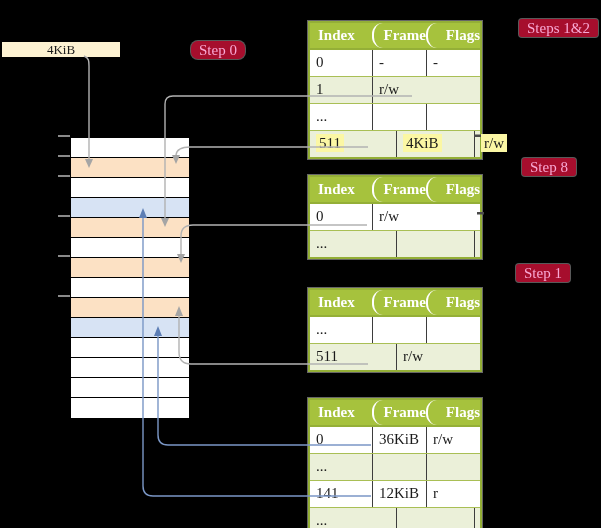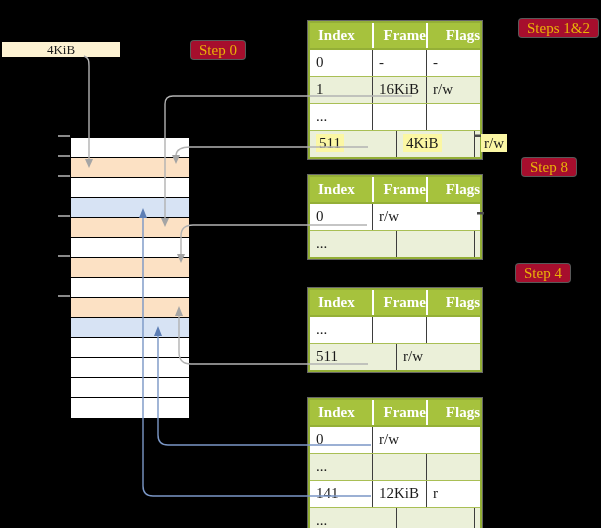--- a/index.html
+++ b/index.html
@@ -9,25 +9,25 @@
     font-family:"Liberation Serif","DejaVu Serif",serif;
   }
   
   .frame-box{
     position:absolute;left:2px;top:42px;width:118px;height:15px;
     background:var(--cream);color:#1b1b1b;font-size:13px;line-height:15px;
     text-align:center;
   }
   
   .step-label{
-    position:absolute;background:var(--crimson);color:#eab308;
+    position:absolute;background:var(--crimson);color:#f9a8d4;
     font-size:15px;line-height:16px;padding:1px 8px;border-radius:3px;
     box-shadow:0 0 0 1px rgba(255,255,255,.35);white-space:nowrap;
   }
-  #lbl-step0{left:191px;top:41px;}
+  #lbl-step0{left:191px;top:41px;border-radius:7px;}
   #lbl-steps12{left:519px;top:19px;}
   #lbl-step3{left:522px;top:158px;}
   #lbl-step4{left:516px;top:264px;}
   
   .memory-column{
     position:absolute;left:70px;top:137px;width:120px;height:280px;
     border:1px solid #000;box-sizing:border-box;background:#fff;
   }
   .mrow{height:20px;box-sizing:border-box;border-bottom:1px solid #000;}
   .mrow:last-child{border-bottom:none;}
@@ -38,21 +38,21 @@
   
   .ptable{
     position:absolute;width:174px;box-sizing:border-box;
     border:2px solid var(--tborder);background:#fff;
     box-shadow:0 0 0 1px rgba(255,255,255,.4);
   }
   .trow{display:grid;grid-template-columns:62px 54px 54px;}
   .thead{background:var(--tgreen);height:25px;border-bottom:2px solid var(--tborder);}
   .thead .cell{
     color:#fff;font-weight:bold;font-size:15px;line-height:25px;
-    padding-left:8px;box-sizing:border-box;overflow:hidden;
+    padding-left:8px;box-sizing:border-box;overflow:hidden;border-radius:11px;
   }
   .thead .cell + .cell{border-left:2px solid #fff;text-align:right;}
   .tbody{height:26px;border-bottom:1px solid var(--trowsep);}
   .tbody:last-child{border-bottom:none;gap:24px;}
   .tbody.shaded{background:var(--tshade);}
   .tbody .cell{
     color:#1a1a1a;font-size:15px;line-height:25px;padding-left:6px;
     box-sizing:border-box;overflow:hidden;white-space:nowrap;
   }
   .tbody .cell + .cell{border-left:1px solid #3d3d3d;}
@@ -63,21 +63,21 @@
 </head>
 <body>
 
 <div id="canvas" style="--bg: #000000; --cream: #fdf2d2; --crimson: #a60e2d; --orange: #fce1c4; --blue: #d7e3f4; --tgreen: #a6c23d; --tborder: #94af37; --trowsep: #a9bf55; --tshade: #ebf0d9; --highlight: #fbf7a4; --gray-line: #b2b2b2; --gray-arrow: #a5a5a5; --blue-line: #7b97c6; --blue-arrow: #5d7eb5;">
 
   <div class="frame-box">4KiB</div>
 
   <div class="step-label" id="lbl-step0">Step 0</div>
   <div class="step-label" id="lbl-steps12">Steps 1&amp;2</div>
   <div class="step-label" id="lbl-step3">Step 8</div>
-  <div class="step-label" id="lbl-step4">Step 4</div>
+  <div class="step-label" id="lbl-step4">Step 1</div>
 
   <div class="memory-column">
       <div class="mrow white"></div>
       <div class="mrow orange"></div>
       <div class="mrow white"></div>
       <div class="mrow blue"></div>
       <div class="mrow orange"></div>
       <div class="mrow white"></div>
       <div class="mrow orange"></div>
       <div class="mrow white"></div>
@@ -101,21 +101,20 @@
         <div class="cell">Frame</div>
         <div class="cell">Flags</div>
       </div>
       <div class="trow tbody">
         <div class="cell">0</div>
         <div class="cell">-</div>
         <div class="cell">-</div>
       </div>
       <div class="trow tbody shaded">
         <div class="cell">1</div>
-        <div class="cell">16KiB</div>
         <div class="cell">r/w</div>
       </div>
       <div class="trow tbody">
         <div class="cell">...</div>
         <div class="cell"></div>
         <div class="cell"></div>
       </div>
       <div class="trow tbody shaded">
         <div class="cell"><span class="hl">511</span></div>
         <div class="cell"><span class="hl">4KiB</span></div>
@@ -155,20 +154,21 @@
       </div>
     </div>
     <div class="ptable" style="left: 308px; top: 398px;">
       <div class="trow thead">
         <div class="cell">Index</div>
         <div class="cell">Frame</div>
         <div class="cell">Flags</div>
       </div>
       <div class="trow tbody">
         <div class="cell">0</div>
+        <div class="cell">36KiB</div>
         <div class="cell">r/w</div>
       </div>
       <div class="trow tbody shaded">
         <div class="cell">...</div>
         <div class="cell"></div>
         <div class="cell"></div>
       </div>
       <div class="trow tbody">
         <div class="cell">141</div>
         <div class="cell">12KiB</div>

